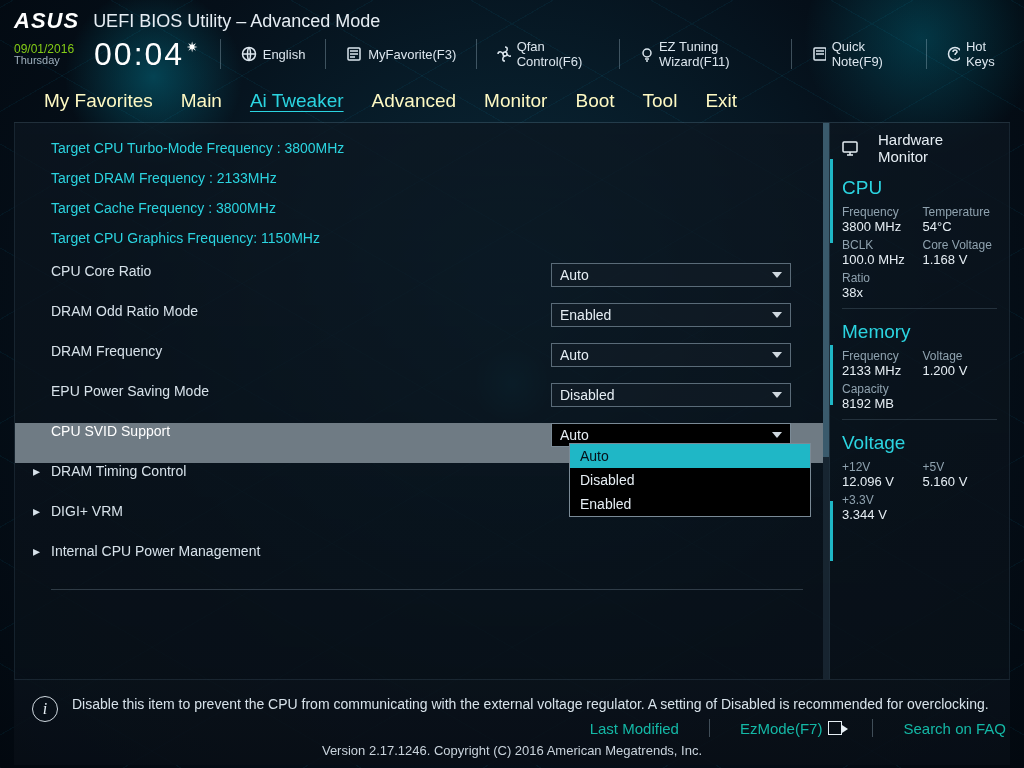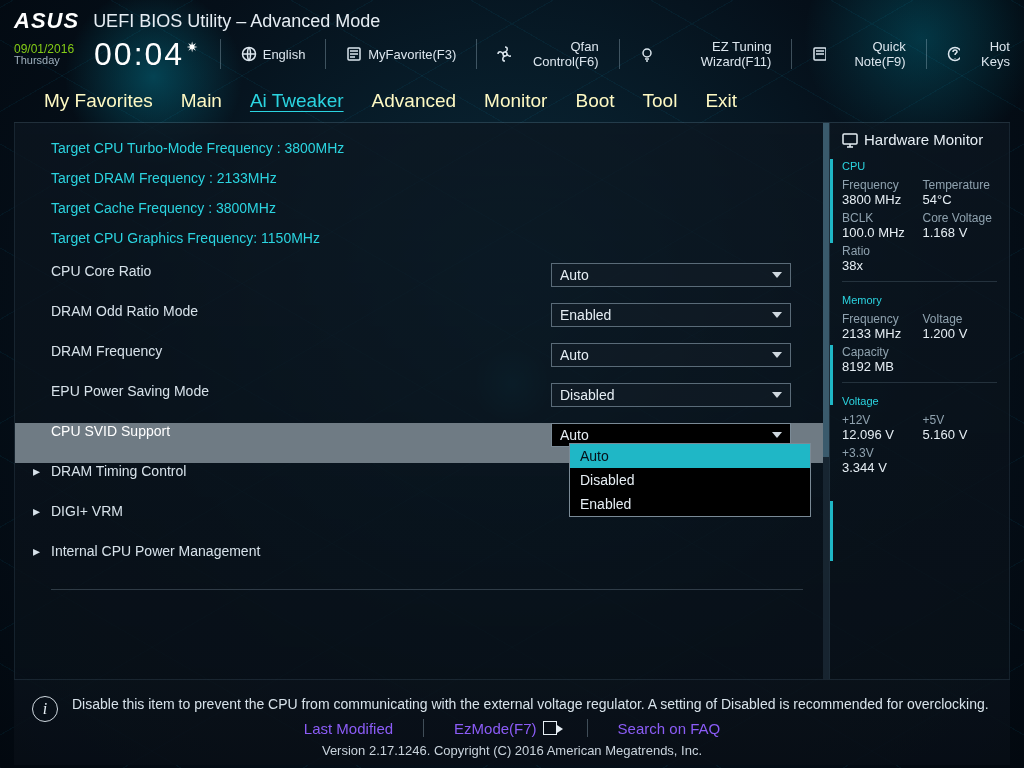--- a/index.html
+++ b/index.html
@@ -15,21 +15,21 @@
   .row1 { display: flex; align-items: center; gap: 14px; }
   .logo { font: italic 900 22px/1 "Arial Black", sans-serif; color: #fff; letter-spacing: 1px; }
   .title { font: 400 18px/1 sans-serif; color: #e6edf3; }
   .row2 { display: flex; align-items: center; gap: 20px; margin-top: 6px; padding-bottom: 6px; }
   .dt { line-height: 1; }
   .dt .date { font-size: 12px; color:#84cc16; }
   .dt .day { font-size: 11px; color:#9fb0bd; }
   .clock { font: 300 32px/1 sans-serif; color:#fff; letter-spacing:2px; display:flex; align-items:flex-start; gap:2px;}
   .clock sup{font-size:14px; margin-top:2px;}
   .sep { width:1px; height:30px; background: rgba(170,195,210,.35); }
-  .tb { display:flex; align-items:center; gap:6px; font-size:13px; color:#dce6ee; cursor:pointer;text-align:right; }
+  .tb { display:flex; align-items:center; gap:6px; font-size:13px; color:#dce6ee; cursor:pointer; }
   .tb svg { width:16px; height:16px; stroke:#dce6ee; fill:none; stroke-width:1.5; }
   .tabs { position:relative; margin: 8px 14px 0 14px; display:flex; gap:28px; border-bottom:1px solid rgba(120,150,170,.25); padding: 6px 10px 10px 30px;}
   .tab { font-size: 19px; color:#fef9c3; cursor:pointer; }
   .tab.active { color:#2bd4e0; text-decoration: underline; text-underline-offset: 4px; }
   .body { position:relative; display:flex; margin: 0 14px; height: 556px; background: linear-gradient(180deg, rgba(12,22,32,.75), rgba(8,16,24,.85)); border-left:1px solid rgba(80,110,130,.2); border-right:1px solid rgba(80,110,130,.2);}
   .main { flex:1; position:relative; overflow:hidden; }
   .scroll { position:absolute; inset:0 6px 0 0; overflow:hidden; }
   .pad { padding: 10px 0 10px 36px; }
   .info { color:#2bd4e0; font-size:14px; line-height: 30px; }
   .setting { display:flex; align-items:flex-start; height:40px; font-size:14px; color:#d7e2ea; padding-left:36px; }
@@ -39,32 +39,32 @@
   .val { width:240px; height:24px; border:1px solid #5a6b78; background: rgba(20,30,40,.5); padding: 0 8px; display:flex; align-items:center; justify-content:space-between; font-size:14px; color:#e6eef4; }
   .val.open { background:#000; border-color:#7a8a96; }
   .val .tri { border-left:5px solid transparent; border-right:5px solid transparent; border-top:6px solid #cfd8df; }
   .hr { height:1px; background: rgba(140,160,175,.3); margin: 6px 20px 6px 36px; }
   .dropdown { position:absolute; left:554px; top:320px; width:242px; background:#000; border:1px solid #7a8a96; z-index:5; }
   .dropdown div { padding:4px 10px; font-size:14px; color:#e6eef4; cursor:pointer; }
   .dropdown div.sel { background:#1fb7c6; color:#061018; }
   .sb { position:absolute; right:0; top:0; bottom:0; width:6px; background: rgba(30,45,58,.7);}
   .sb .thumb { position:absolute; left:0; right:0; top:0; height:60%; background:#3a5a6c; }
   .side { width:180px; border-left:1px solid rgba(80,110,130,.3); padding: 8px 12px; font-size:13px; }
-  .side h3 { display:flex; align-items:center; gap:6px; color:#e6eef4; font-weight:400; font-size:15px; margin-bottom:10px;}
+  .side h3 { display:flex; align-items:center; gap:20px; color:#e6eef4; font-weight:400; font-size:15px; margin-bottom:10px;}
   .side h3 svg{width:16px;height:16px;stroke:#e6eef4;fill:none;stroke-width:1.5;}
-  .sec { color:#2bd4e0; font-size:11px; margin: 12px 0 6px; }
+  .sec { color:#2bd4e0; font-size:19px; margin: 12px 0 6px; }
   .grid2 { display:grid; grid-template-columns: 1fr 1fr; row-gap:4px; column-gap:6px; margin-bottom:8px;}
   .k { color:#8fa2af; font-size:12px; }
   .v { color:#e6eef4; font-size:13px; }
   .hr2 { height:1px; background: rgba(120,145,160,.25); margin:6px 0 4px; }
   .side .bar { position:absolute; left:0; width:3px; background:#1fb7c6; }
   .help { position:relative; margin: 0 14px; background: linear-gradient(180deg, rgba(10,18,26,.85), rgba(8,14,22,.85)); border-top:1px solid rgba(80,110,130,.25); min-height:86px; display:flex; align-items:flex-start; gap:14px; padding:16px 18px; font-size:14px; color:#d7e2ea;}
   .help .ic { width:26px;height:26px;border:1.5px solid #cfd8df;border-radius:50%;display:flex;align-items:center;justify-content:center;font-style:italic;font-family:serif;font-size:16px;color:#e6eef4;}
   .footer { position:absolute; bottom:0; left:0; right:0; padding: 8px 18px 10px; }
-  .frow { display:flex; justify-content:center; gap:30px; font-size:15px; color:#8b5cf6; margin-bottom:6px;}
+  .frow { display:flex; justify-content:flex-end; gap:30px; font-size:15px; color:#14b8a6; margin-bottom:6px;}
   .frow span{cursor:pointer; display:flex; align-items:center; gap:6px;}
   .frow .vline{width:1px;height:18px;background:rgba(170,195,210,.35);}
   .ver { text-align:center; font-size:13px; color:#c9d3dc; }
   .ez-ic{display:inline-block;width:14px;height:14px;border:1.5px solid #e6eef4;position:relative;}
   .ez-ic::after{content:"";position:absolute;right:-7px;top:3px;border-top:4px solid transparent;border-bottom:4px solid transparent;border-left:6px solid #e6eef4;}
 </style>
 </head>
 <body>
 
 <div class="top">

